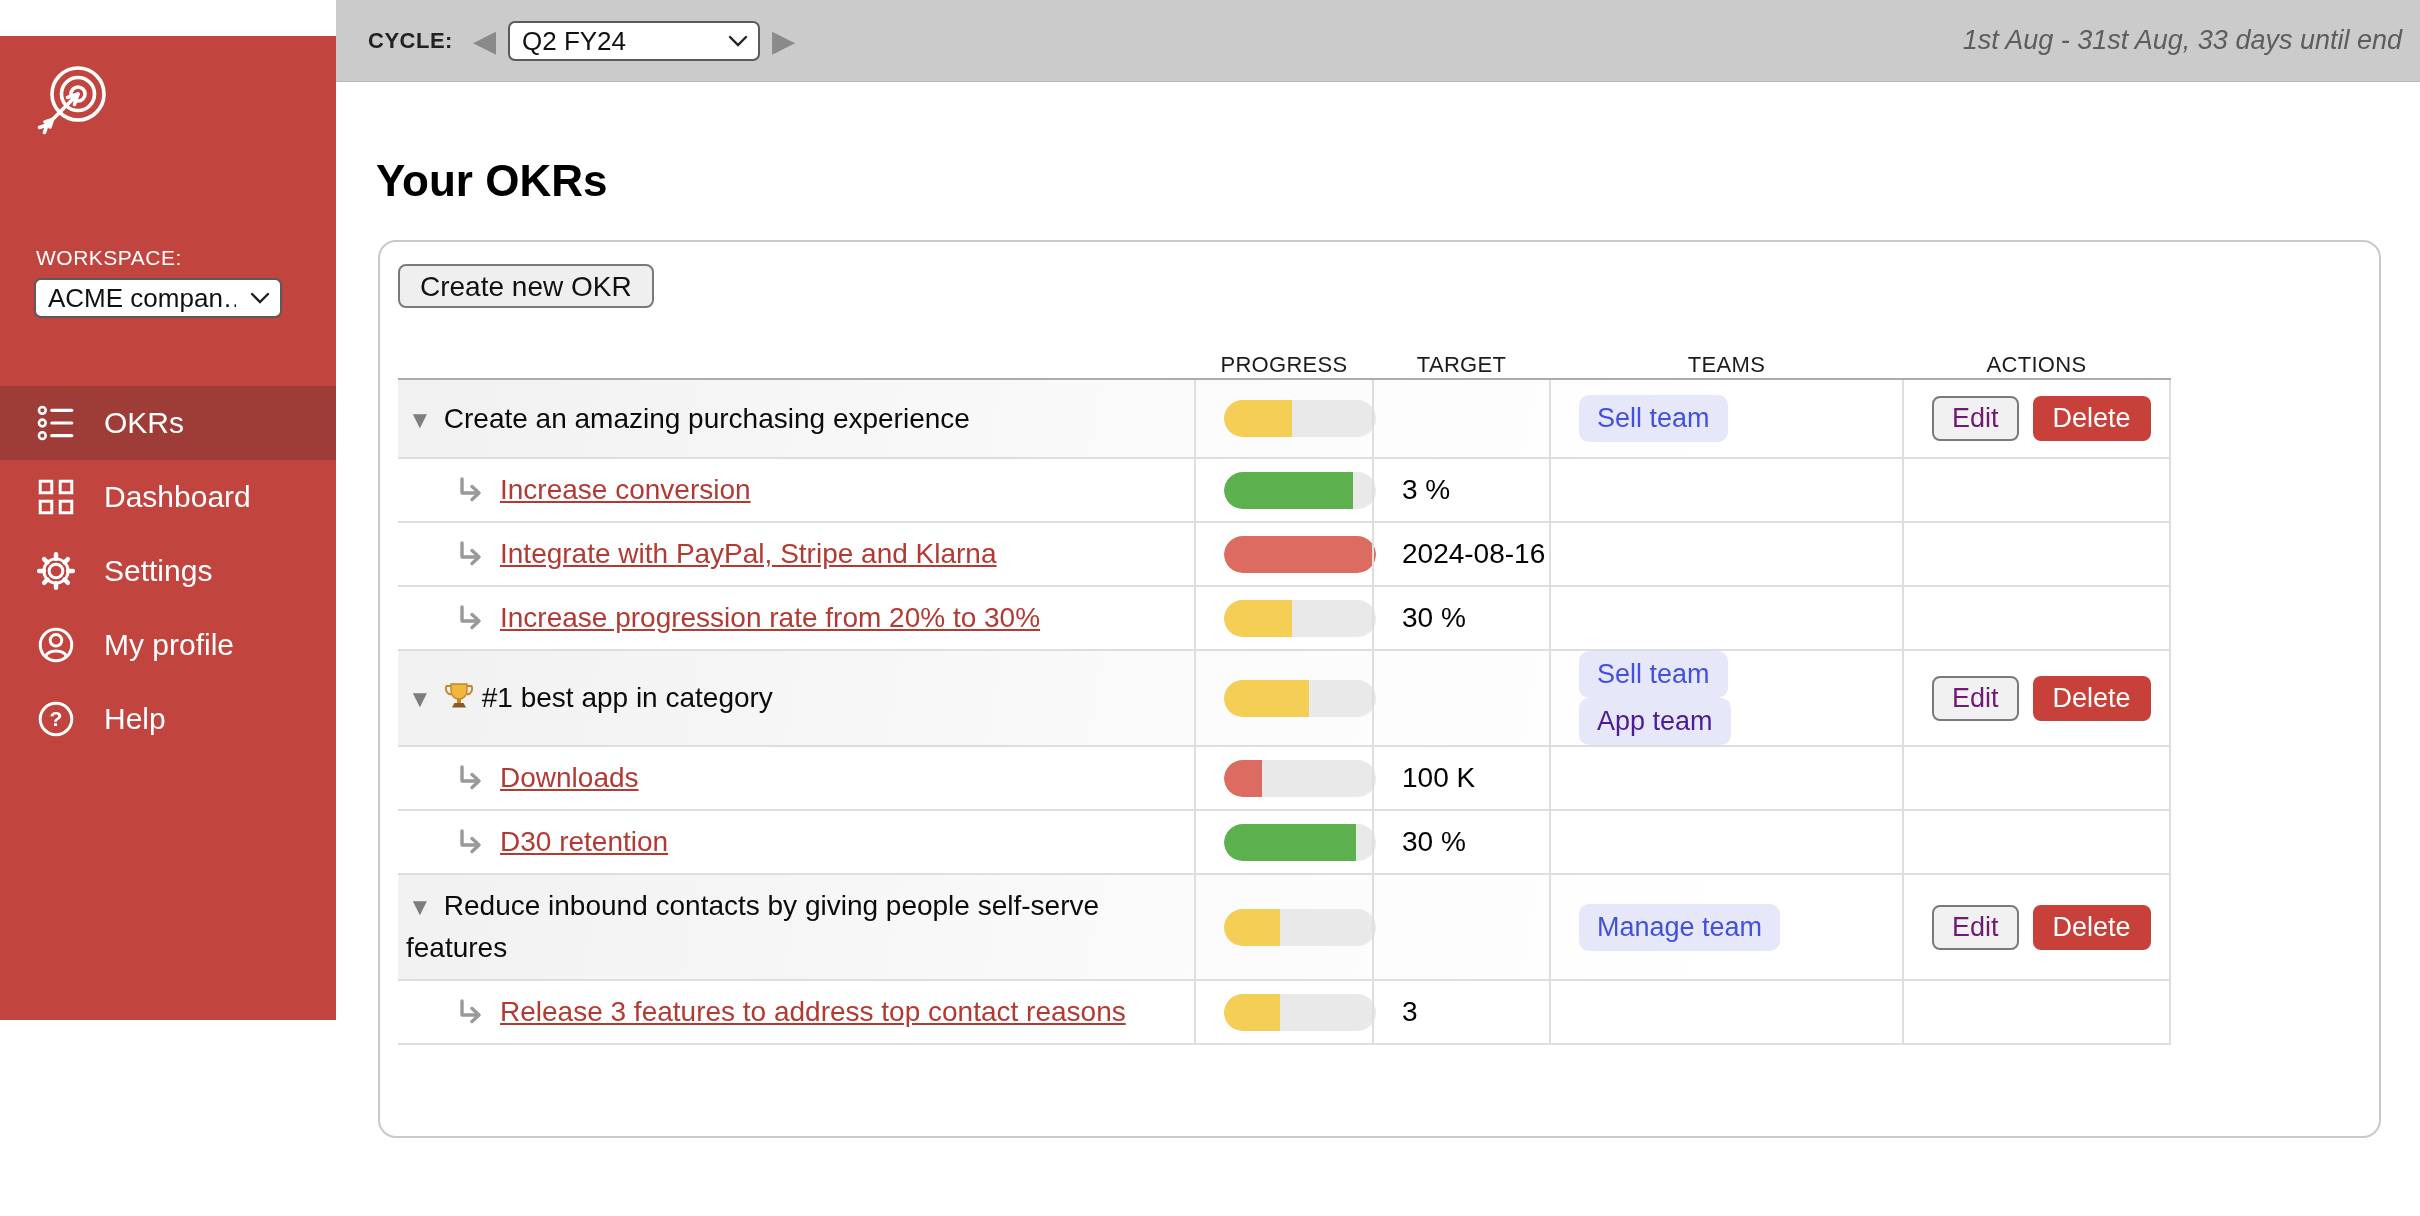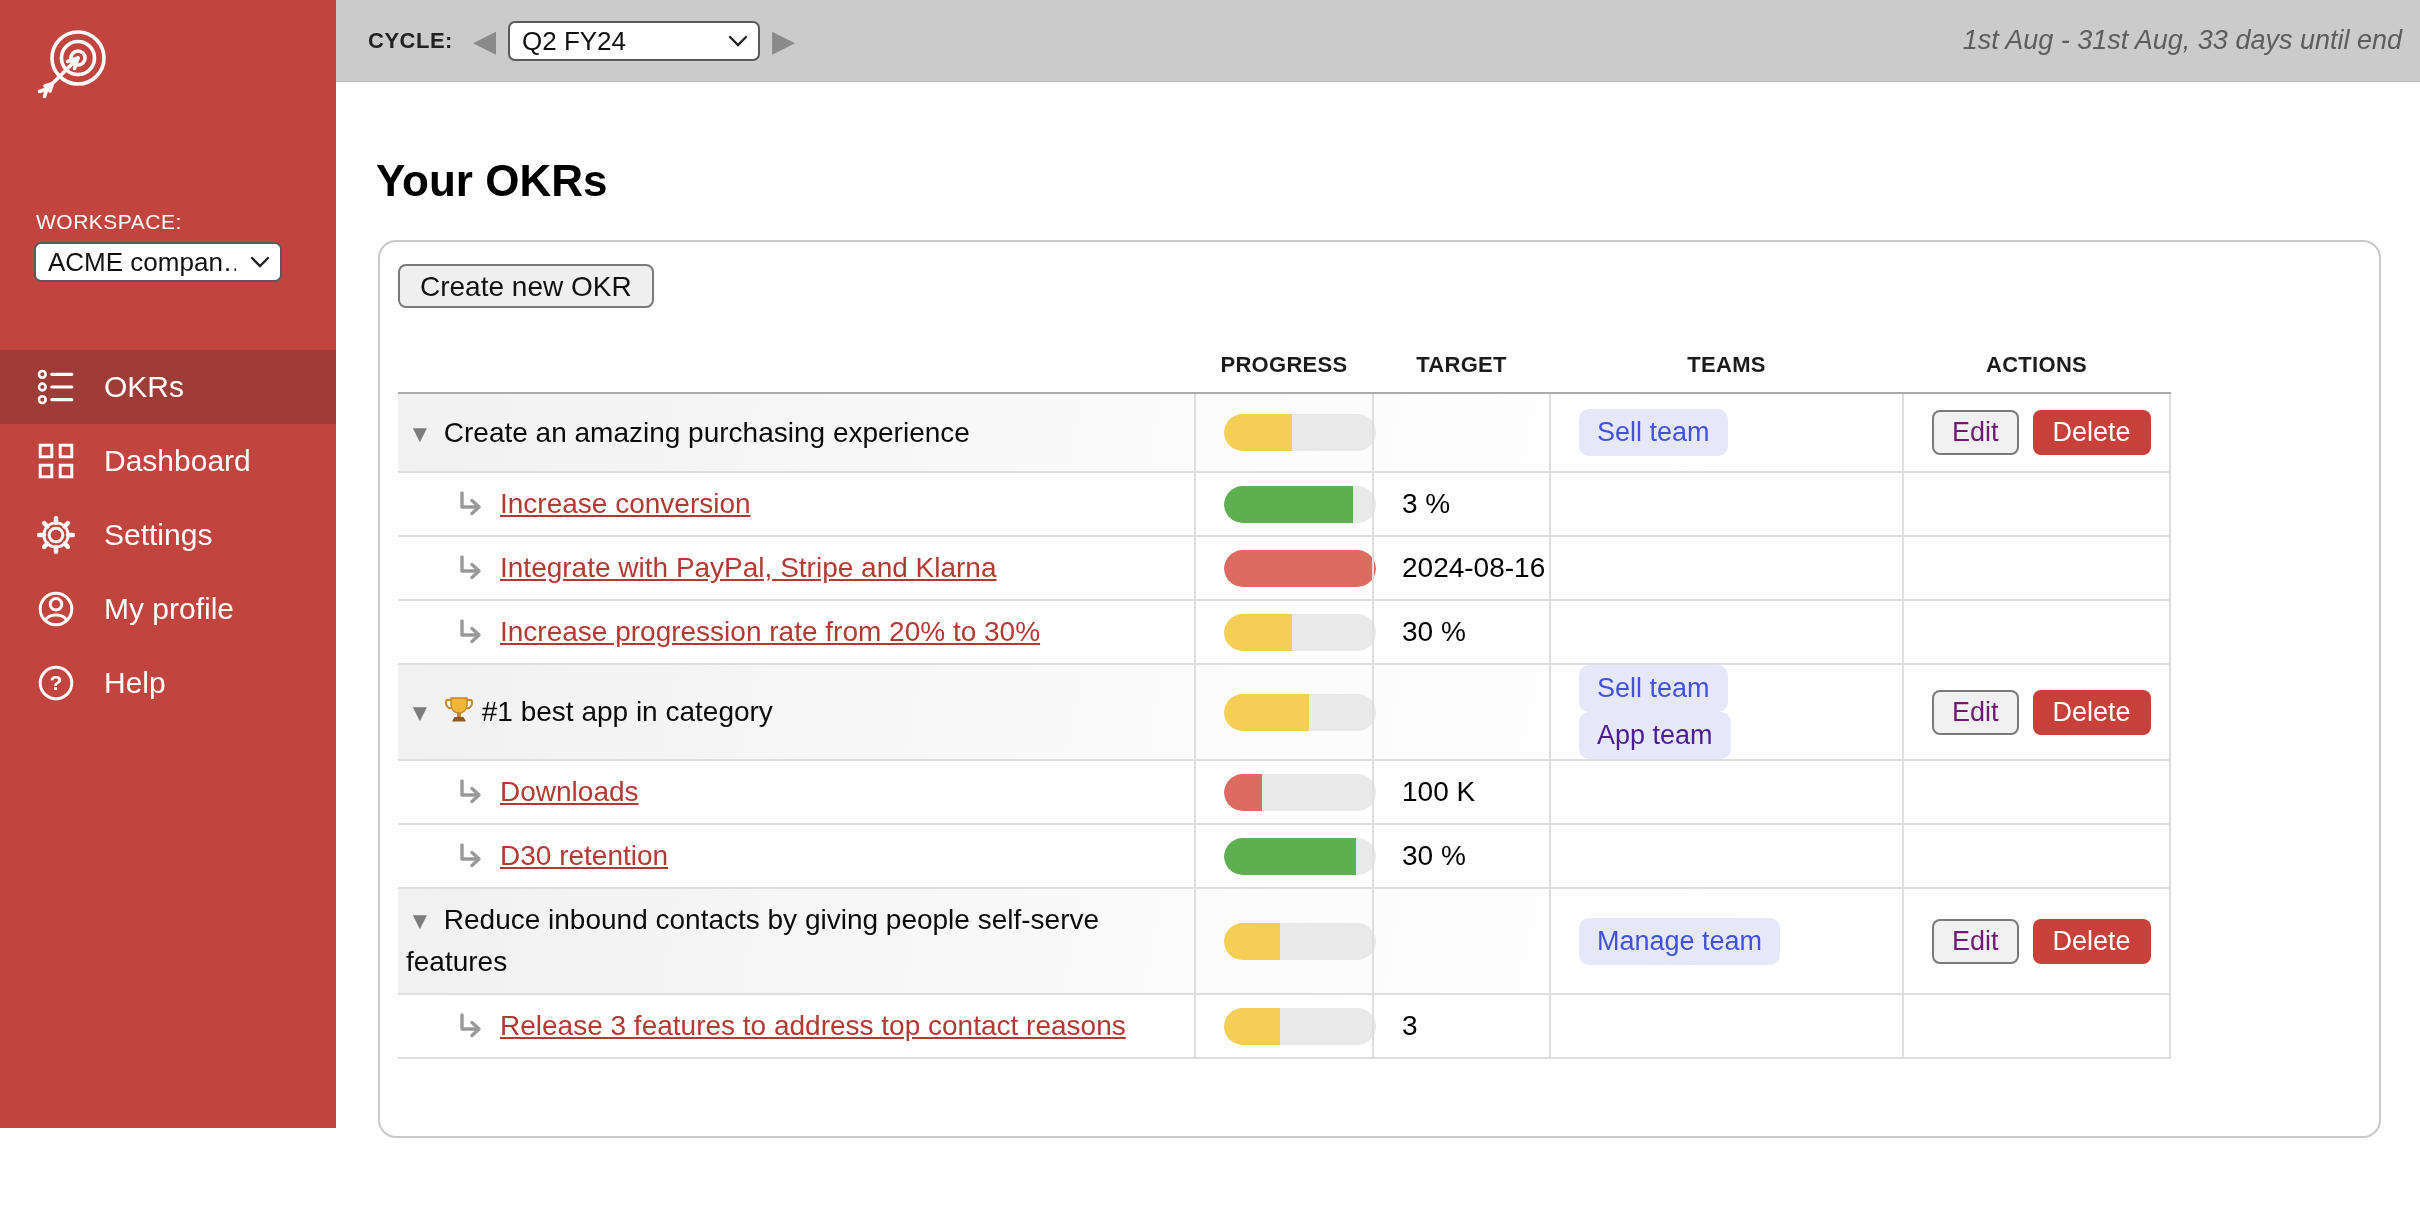--- a/index.html
+++ b/index.html
@@ -5,22 +5,22 @@
   * { margin:0; padding:0; box-sizing:border-box; }
   html,body { width:2420px; height:1216px; overflow:hidden; }
   body {
     font-family:"Liberation Sans", sans-serif;
     background:#ffffff; color:#111;
     display:flex;
   }
 
   
   .sidebar {
-    width:336px; height:1128px; flex:0 0 336px;
-    background:#c1453e; color:#fff;
+    width:336px; height:984px; flex:0 0 336px;
+    background:#c1453e; color:#fff;margin-top:36px;
   }
   .logo-wrap { padding:28px 0 0 36px; }
   .ws-label {
     margin:102px 0 0 36px;
     font-size:21px; letter-spacing:.5px; color:#fff;
   }
   .sidebar .select-wrap { margin:8px 0 0 34px; width:248px; }
   .select-wrap { position:relative; display:inline-block; }
   .select-wrap select {
     width:100%; height:40px;
@@ -69,22 +69,22 @@
   .create-btn {
     font-family:"Liberation Sans", sans-serif;
     font-size:28px; color:#111;
     background:#efefef; border:2px solid #7a7a7a; border-radius:8px;
     padding:5px 20px; height:44px; cursor:pointer;
   }
 
   
   table.okr { border-collapse:collapse; table-layout:fixed; margin-top:32px; width:1772px; }
   table.okr th {
-    font-size:22px; font-weight:700; color:#1c1c1c; letter-spacing:.3px;
-    padding:12px 0 14px 0;
+    font-size:22px; font-weight:400; color:#1c1c1c; letter-spacing:.3px;
+    padding:12px 0 0 0;
     border-bottom:2px solid #ababab;
   }
   table.okr tbody td {
     border-bottom:2px solid #dedede;
     vertical-align:middle;
     font-size:28px;
   }
   table.okr tbody td + td { border-left:2px solid #dedede;padding-left:28px; }
   table.okr tbody td:last-child { border-right:2px solid #dedede; }
   tr.obj-row { background:linear-gradient(100deg,#f1f1f1 0%,#fbfbfb 45%,#ffffff 75%); }

